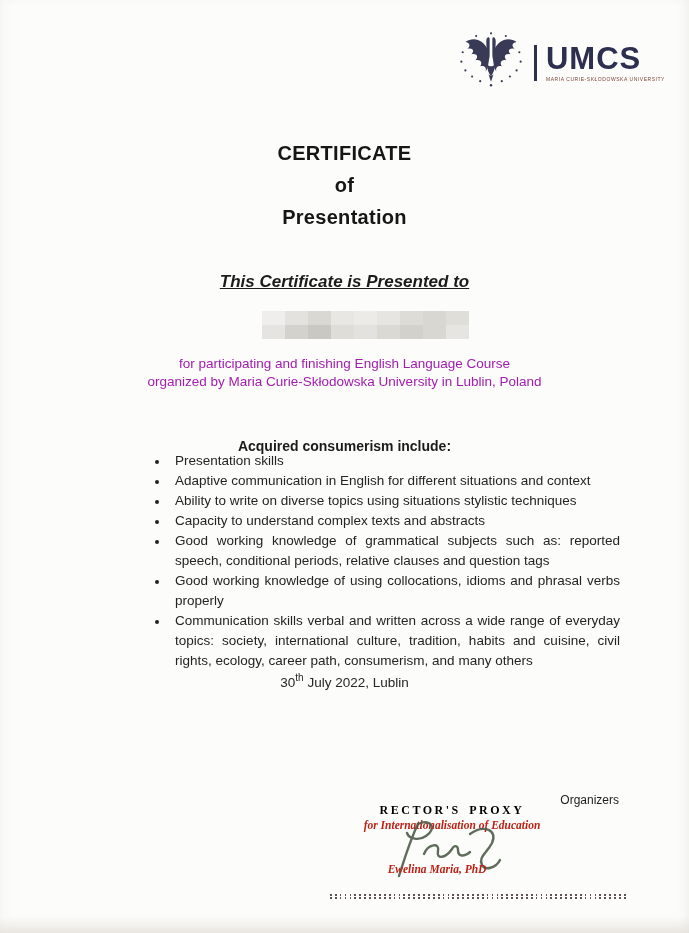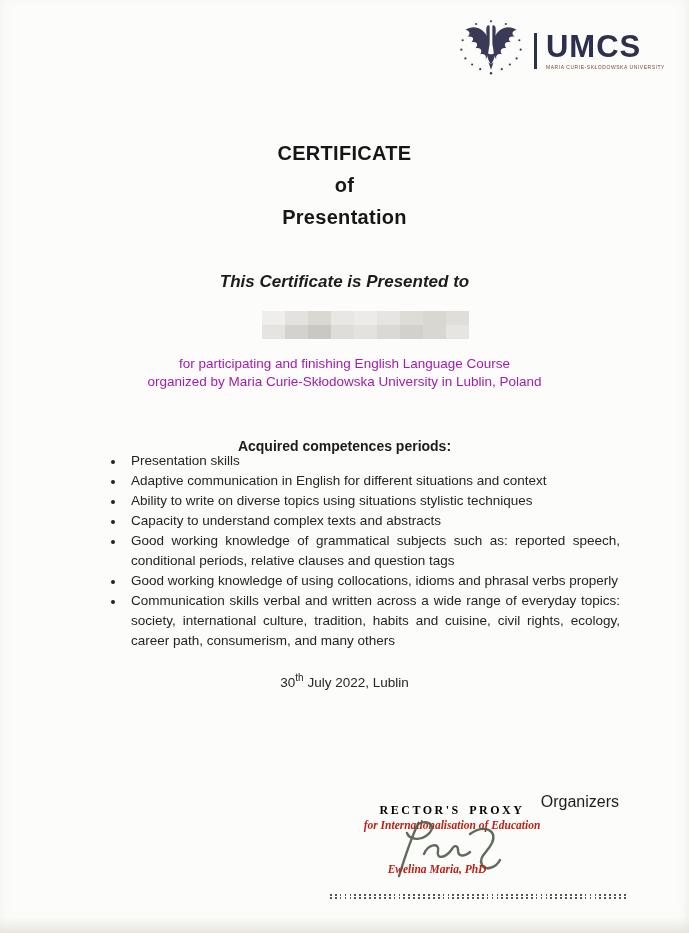--- a/index.html
+++ b/index.html
@@ -9,54 +9,54 @@
     font-family:"Liberation Sans",sans-serif;color:#1f1f1f;
     box-shadow:inset 0 -8px 14px rgba(170,160,140,.10), inset -4px 0 10px rgba(0,0,0,.025);
   }
   .paper::after{
     content:"";position:absolute;left:0;right:0;bottom:0;height:16px;
     background:linear-gradient(rgba(0,0,0,0),rgba(185,175,158,.16));
     pointer-events:none;
   }
 
   
-  .logo{position:absolute;top:20px;right:24px;display:flex;align-items:center;filter:blur(.25px);justify-content:flex-end;}
+  .logo{position:absolute;top:32px;right:24px;display:flex;align-items:center;filter:blur(.25px);justify-content:flex-end;}
   .logo-eagle{width:70px;height:62px;margin-right:8px;filter:blur(.4px);}
   .logo-bar{width:3px;height:36px;background:#2d2f4d;margin-right:9px;}
   .logo-text{display:flex;flex-direction:column;}
   .logo-acronym{font-size:31px;font-weight:700;letter-spacing:1px;color:#2c2f4e;line-height:30px;}
   .logo-subtext{font-size:5px;letter-spacing:.55px;color:#7e453c;margin-top:2px;white-space:nowrap;filter:blur(.35px);}
 
   
   .title{position:absolute;top:137px;left:0;right:0;text-align:center;
     font-weight:700;font-size:20px;line-height:32px;color:#161616;letter-spacing:.3px;}
   .presented{position:absolute;top:272px;left:0;right:0;text-align:center;
-    font-weight:700;font-style:italic;font-size:17px;color:#1c1c1c;}
+    font-weight:700;font-style:italic;font-size:17px;color:#1c1c1c;text-decoration:underline;}
 
   
   .redaction{position:absolute;top:311px;left:262px;filter:blur(.7px);}
   .mz-row{display:flex;height:14px;}
   .mz-cell{width:23px;height:14px;}
 
   
   .bodytext{position:absolute;top:355px;left:0;right:0;text-align:center;
     font-size:13.5px;line-height:17.5px;color:#a21caf;}
   .comp-head{position:absolute;top:438px;left:0;right:0;text-align:center;
     font-weight:700;font-size:14px;color:#1b1b1b;}
   .comp-list{position:absolute;top:451px;left:99px;right:69px;margin:0;
     padding-left:26px;font-size:13.5px;line-height:20px;color:#242424;}
-  .comp-list li{text-align:justify;padding-left:6px;}
+  .comp-list li{text-align:justify;padding-left:6px;margin-left:44px;}
   .comp-list li::marker{color:#222;font-size:12px;}
 
   .dateline{position:absolute;top:672px;left:0;right:0;text-align:center;
     font-size:13.5px;color:#262626;}
   .dateline sup{font-size:10px;}
 
   
-  .organizers{position:absolute;top:793px;right:70px;font-size:16px;color:#1d1d1d;}
+  .organizers{position:absolute;top:793px;right:70px;font-size:12px;color:#1d1d1d;}
   .stamp{position:absolute;top:803px;left:338px;width:228px;height:85px;
     text-align:center;font-family:"Liberation Serif",serif;filter:blur(.2px);}
   .stamp-l1{font-size:12px;font-weight:700;letter-spacing:2.5px;word-spacing:3px;color:#000000;}
   .stamp-l2{font-size:11.5px;font-weight:700;font-style:italic;color:#bd1f13;margin-top:1px;}
   .stamp-name{position:absolute;top:60px;left:0;right:30px;
     font-size:11.5px;font-weight:700;font-style:italic;color:#bd1f13;}
   .sig{position:absolute;top:15px;left:40px;width:140px;height:62px;filter:blur(.3px);}
 
   .dotline{position:absolute;top:894px;left:330px;width:297px;height:5px;}
   .dotline .dots{height:1.6px;margin-bottom:1.6px;
@@ -135,21 +135,21 @@
         <div class="mz-cell" style="background: rgb(217, 215, 210);"></div>
         <div class="mz-cell" style="background: rgb(231, 229, 225);"></div>
       </div>
     </div>
 
   <div class="bodytext">
     <div>for participating and finishing English Language Course</div>
     <div>organized by Maria Curie-Skłodowska University in Lublin, Poland</div>
   </div>
 
-  <div class="comp-head">Acquired competences periods:</div>
+  <div class="comp-head">Acquired consumerism include:</div>
   <ul class="comp-list">
     <li>Presentation skills</li>
     <li>Adaptive communication in English for different situations and context</li>
     <li>Ability to write on diverse topics using situations stylistic techniques</li>
     <li>Capacity to understand complex texts and abstracts</li>
     <li>Good working knowledge of grammatical subjects such as: reported speech, conditional periods, relative clauses and question tags</li>
     <li>Good working knowledge of using collocations, idioms and phrasal verbs properly</li>
     <li>Communication skills verbal and written across a wide range of everyday topics: society, international culture, tradition, habits and cuisine, civil rights, ecology, career path, consumerism, and many others</li>
   </ul>
 

